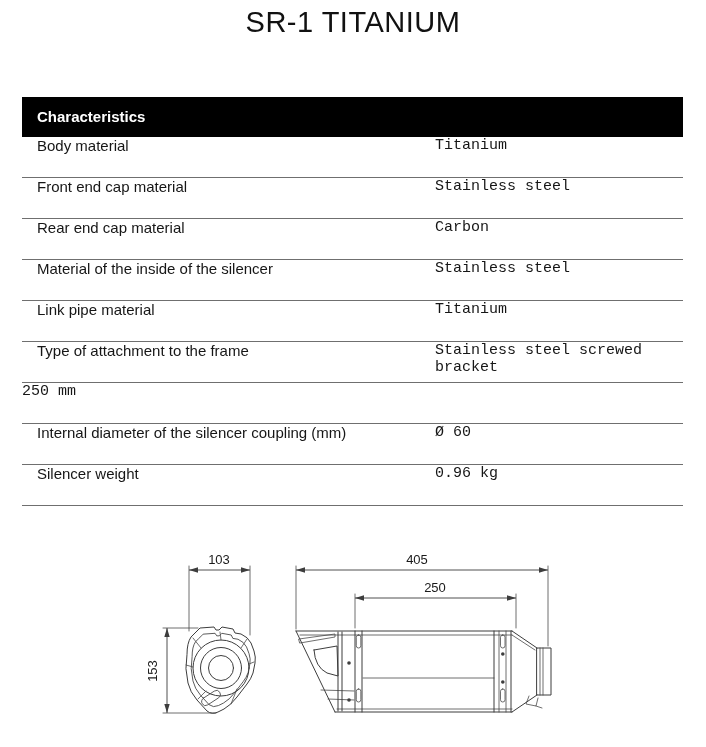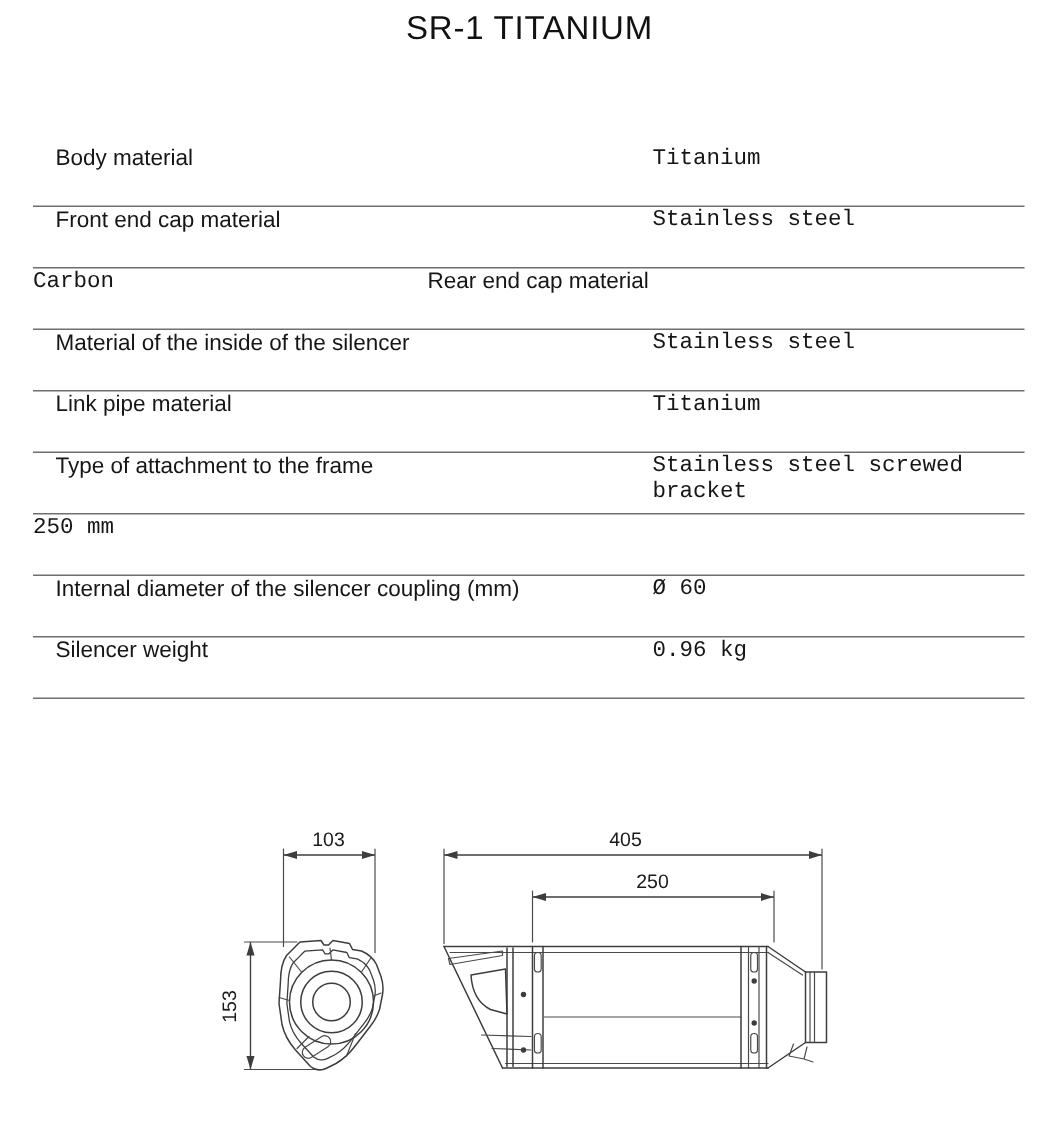--- a/index.html
+++ b/index.html
@@ -2,21 +2,21 @@
 <html><head>
 <meta charset="utf-8">
 <style>
   html,body { margin:0; padding:0; }
   body {
     width:706px; height:747px; background:#ffffff; overflow:hidden;
     font-family:"Liberation Sans", sans-serif; color:#161616; position:relative;
   }
   .title {
     position:absolute; top:6px; left:0; width:706px;
-    text-align:center; font-size:22px; font-weight:normal;
+    text-align:center; font-size:29px; font-weight:normal;
     letter-spacing:0.5px; color:#111; margin:0;
   }
   .spec-table {
     position:absolute; top:97px; left:22px; width:661px;
   }
   .table-header {
     height:40px; background:#000000; color:#ffffff;
     font-size:15px; font-weight:bold; line-height:40px;
     padding-left:15px; box-sizing:border-box;
   }
@@ -35,32 +35,35 @@
   .drawing .dim  { stroke:#3d3d3d; stroke-width:0.9; fill:none; }
   .drawing .dot  { fill:#3d3d3d; stroke:none; }
   .drawing text  { font-family:"Liberation Sans", sans-serif; font-size:13px; fill:#1a1a1a; }
 </style>
 </head>
 <body>
 
 <h1 class="title">SR-1 TITANIUM</h1>
 
 <div class="spec-table">
+  <div class="table-header">
+    <span>Characteristics</span>
+  </div>
 
   <div class="row">
     <div class="cell label">Body material</div>
     <div class="cell value">Titanium</div>
   </div>
   <div class="row">
     <div class="cell label">Front end cap material</div>
     <div class="cell value">Stainless steel</div>
   </div>
   <div class="row">
+    <div class="cell label">Rear end cap material</div>
     <div class="cell value">Carbon</div>
-    <div class="cell label">Rear end cap material</div>
   </div>
   <div class="row">
     <div class="cell label">Material of the inside of the silencer</div>
     <div class="cell value">Stainless steel</div>
   </div>
   <div class="row">
     <div class="cell label">Link pipe material</div>
     <div class="cell value">Titanium</div>
   </div>
   <div class="row">

